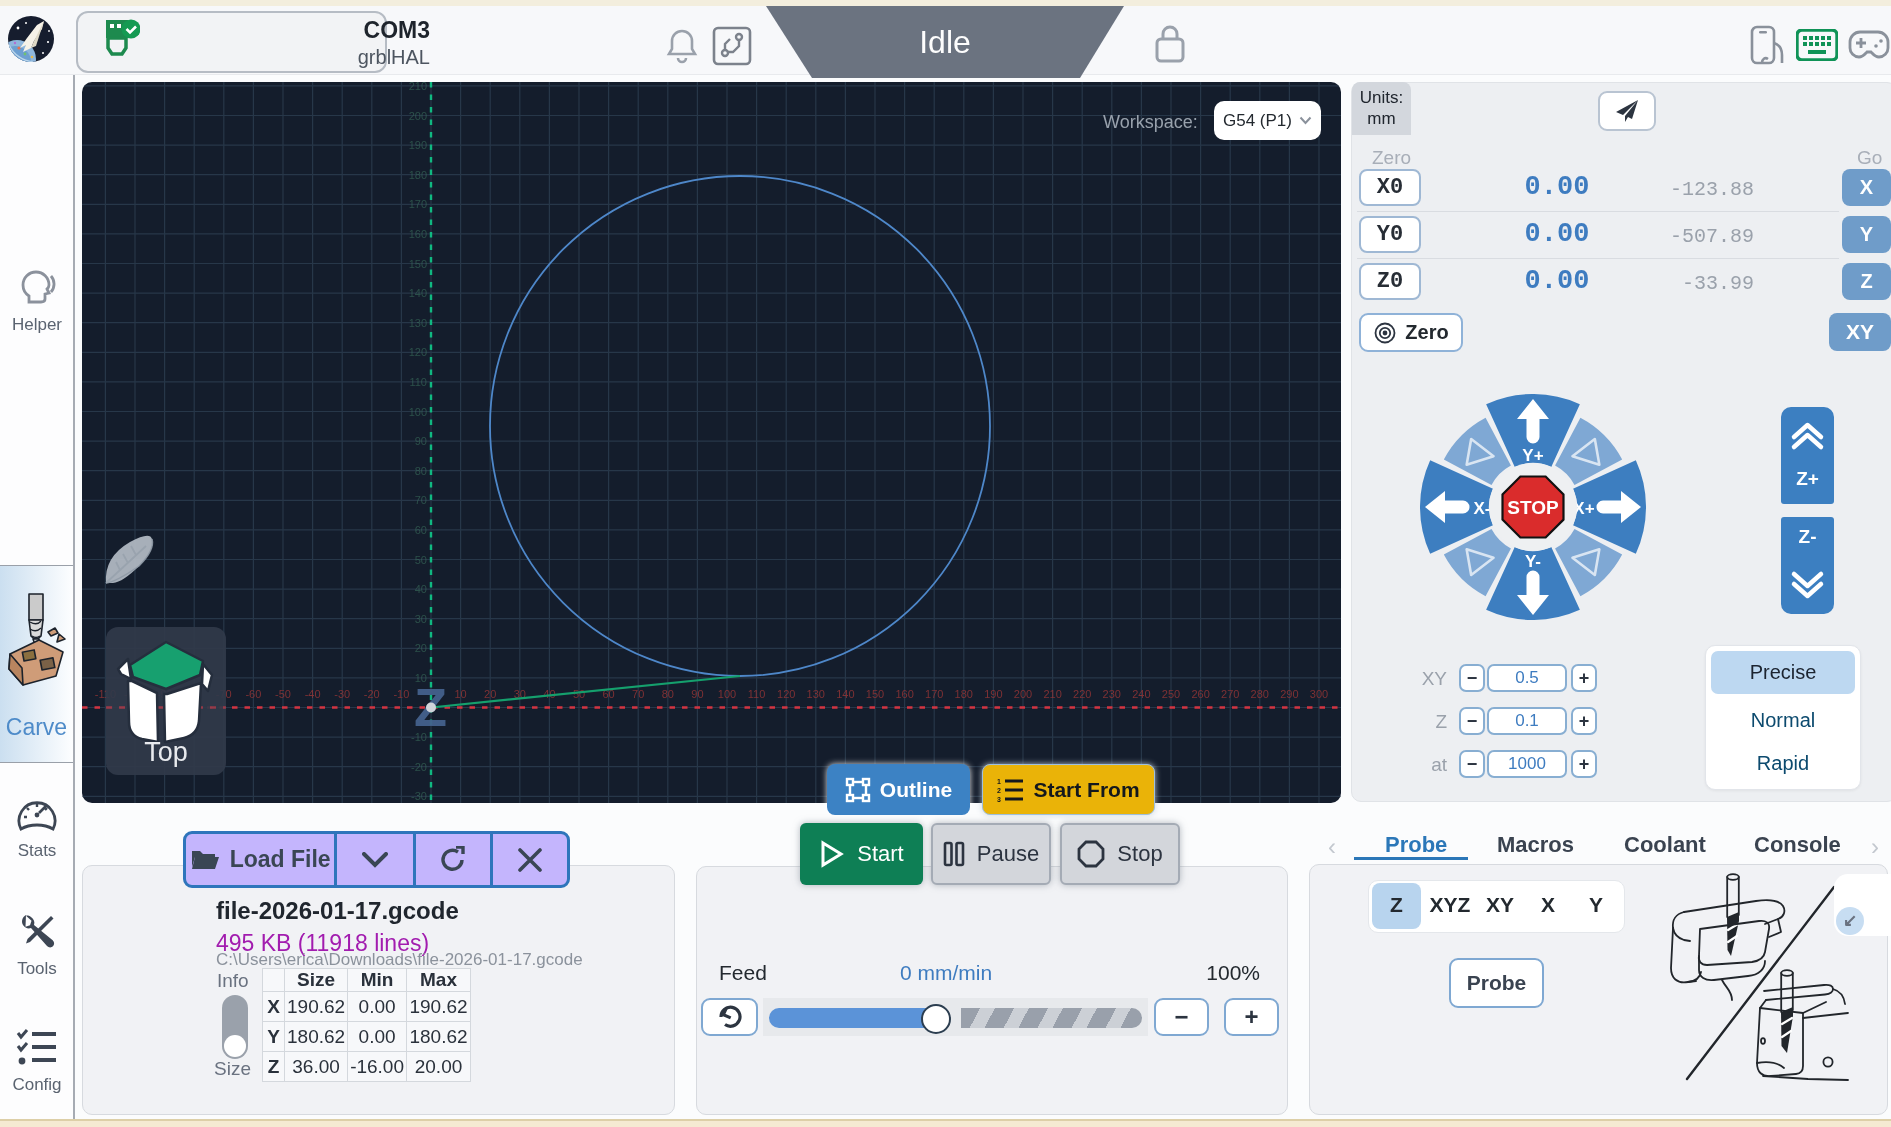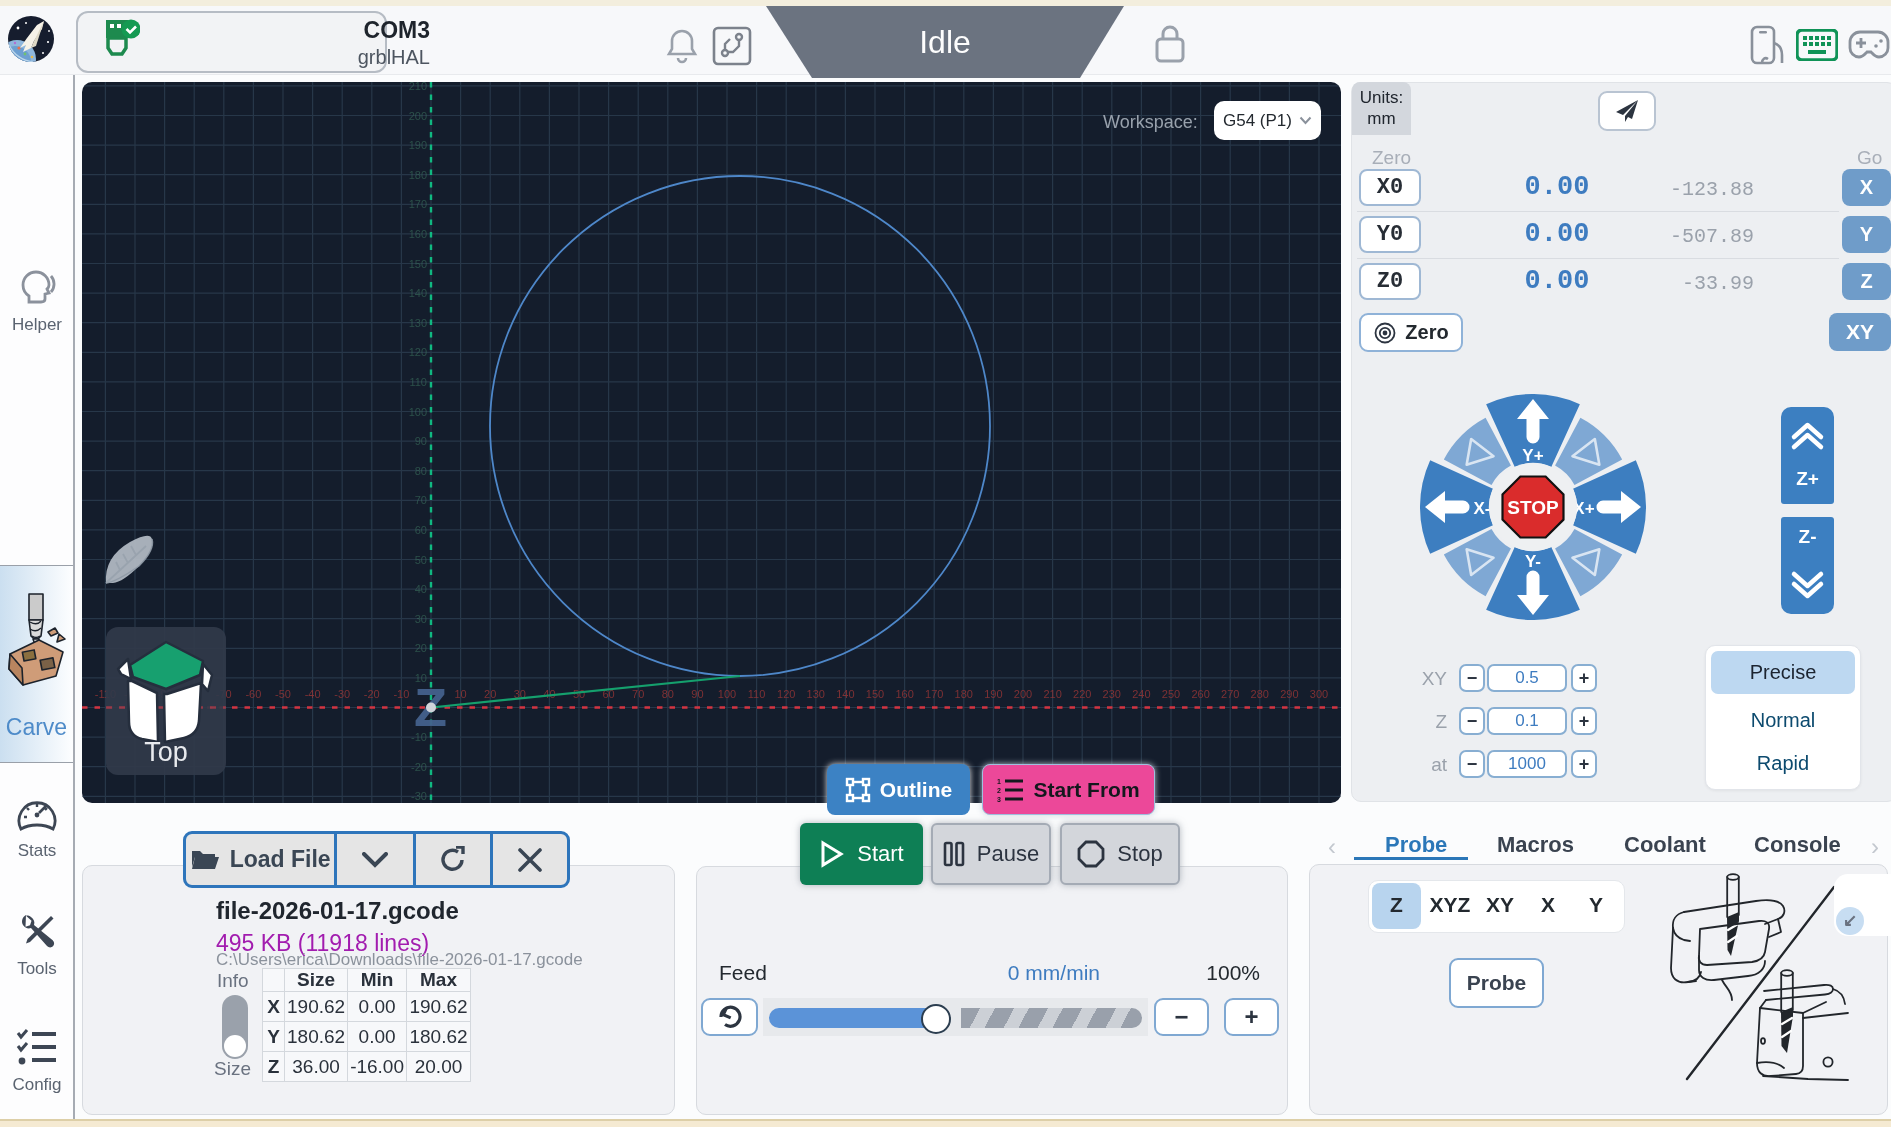--- a/index.html
+++ b/index.html
@@ -19,21 +19,21 @@
 .sbitem{width:74px;text-align:center;color:#5a6370;font-size:17px}
 #carveitem{left:0;top:565px;width:73px;height:198px;background:linear-gradient(90deg,#cbdff0,#fdfeff);border-top:1px solid #9aa0a9;border-bottom:1px solid #9aa0a9}
 
 #vis{left:82px;top:82px;width:1259px;height:721px;background:#141d2c;border-radius:10px;overflow:hidden}
 #wslabel{left:1103px;top:112px;width:110px;font-size:18px;color:#98a1ac}
 #wsdrop{left:1214px;top:101px;width:107px;height:39px;background:#fff;border-radius:10px;font-size:17px;color:#23292f;display:flex;align-items:center;justify-content:center;gap:5px}
 #topwidget{left:106px;top:627px;width:120px;height:148px;background:rgba(49,58,74,0.92);border-radius:12px}
 #toplabel{left:106px;top:737px;width:120px;text-align:center;color:#e8eaee;font-size:27px}
 
 #btnoutline{left:827px;top:764px;width:143px;height:51px;background:#3c82c4;border-radius:8px;box-shadow:0 0 6px rgba(255,255,255,.9);color:#fff;font-size:21px;font-weight:bold;display:flex;align-items:center;justify-content:center;gap:9px}
-#btnstartfrom{left:982px;top:764px;width:173px;height:51px;background:#ec4899;border:1px solid #9fc0de;border-radius:8px;box-shadow:0 0 6px rgba(200,210,220,.9);color:#14181d;font-size:21px;font-weight:600;display:flex;align-items:center;justify-content:center;gap:10px}
+#btnstartfrom{left:982px;top:764px;width:173px;height:51px;background:#eab308;border:1px solid #9fc0de;border-radius:8px;box-shadow:0 0 6px rgba(200,210,220,.9);color:#14181d;font-size:21px;font-weight:600;display:flex;align-items:center;justify-content:center;gap:10px}
 
 #rpanel{left:1351px;top:82px;width:546px;height:720px;background:#edeff2;border:1px solid #e0e3e7;border-radius:10px}
 #unitstab{left:1352px;top:82px;width:59px;height:53px;background:#d3d7dd;border-radius:8px 8px 0 0;text-align:center;font-size:17px;color:#20262e;padding-top:5px;line-height:21px}
 #planebtn{left:1598px;top:91px;width:58px;height:40px;background:#fff;border:2px solid #b9c4d2;border-radius:9px;display:flex;align-items:center;justify-content:center}
 #zerolbl{left:1372px;top:147px;font-size:19px;color:#a8aeb8}
 #golbl{left:1857px;top:147px;font-size:19px;color:#a8aeb8}
 .axisrow{left:1357px;width:482px;height:1px;background:#d9dce1}
 .zbtn{left:1359px;width:62px;height:37px;background:#fff;border:2px solid #9fb8d4;border-radius:8px;font-family:"Liberation Mono",monospace;font-weight:bold;font-size:22px;color:#272d35;text-align:center;line-height:33px}
 .droval{left:1467px;width:180px;text-align:center;font-family:"Liberation Mono",monospace;font-weight:bold;font-size:27px;color:#3e7cc0}
 .mcoord{left:1610px;width:144px;text-align:right;font-family:"Liberation Mono",monospace;font-size:20px;color:#9aa1ab}
@@ -44,39 +44,39 @@
 #jogsvg{left:1420px;top:394px;width:226px;height:226px}
 #zjog{left:1781px;top:407px;width:53px;height:207px}
 .jrow-lbl{width:40px;text-align:right;font-size:19px;color:#9aa1ab}
 .pmbtn{width:26px;height:28px;background:#fff;border:2px solid #88aed2;border-radius:7px;color:#2c3440;font-weight:bold;font-size:18px;text-align:center;line-height:24px}
 .jinput{width:80px;height:28px;background:#fff;border:2px solid #88aed2;border-radius:7px;color:#3e7cc0;font-size:17px;text-align:center;line-height:24px}
 #speedcard{left:1705px;top:645px;width:156px;height:145px;background:#fff;border:1px solid #e2e5ea;border-radius:10px;box-shadow:0 1px 3px rgba(0,0,0,.06)}
 #precise{left:1711px;top:651px;width:144px;height:43px;background:#bdd8f1;border-radius:7px;text-align:center;line-height:43px;font-size:20px;color:#1c2430}
 .speedopt{left:1711px;width:144px;text-align:center;font-size:20px;color:#0c4a6e}
 
 #filecard{left:82px;top:865px;width:593px;height:250px;background:#f1f2f5;border:1px solid #d7dadf;border-radius:10px}
-#loadbar{left:183px;top:831px;width:387px;height:57px;background:#e5e5e5;border:3px solid #2e75bb;border-radius:9px;display:flex}
+#loadbar{left:183px;top:831px;width:387px;height:57px;background:#c4b5fd;border:3px solid #2e75bb;border-radius:9px;display:flex}
 .lseg{border-right:3px solid #2e75bb;height:100%;display:flex;align-items:center;justify-content:center}
 #fname{left:216px;top:897px;font-size:24px;font-weight:bold;color:#20262e}
 #fsize{left:216px;top:930px;font-size:23px;color:#a21caf}
 #fpath{left:216px;top:950px;font-size:17px;color:#8b929c}
 #infolbl{left:217px;top:970px;font-size:19px;color:#6a7280}
 #toggle{left:222px;top:995px;width:26px;height:64px;background:#9aa1ab;border-radius:13px}
 #knob{left:224px;top:1035px;width:22px;height:22px;background:#fff;border-radius:50%}
 #sizelbl{left:214px;top:1058px;font-size:19px;color:#6a7280}
 table#ftab{position:absolute;left:262px;top:968px;border-collapse:collapse;font-size:19px;color:#2a313b;background:#f7f8fa}
 #ftab td,#ftab th{border:1px solid #d4d8dd;text-align:center;padding:0 2px}
 
 #feedcard{left:696px;top:866px;width:592px;height:249px;background:#f1f2f5;border:1px solid #d7dadf;border-radius:10px}
 .runbtn{top:823px;height:62px;border-radius:6px;display:flex;align-items:center;justify-content:center;gap:12px;font-size:22px;box-shadow:0 0 7px rgba(120,130,140,.55)}
 #startbtn{left:800px;width:123px;background:#0e7f55;color:#fff}
 #pausebtn{left:931px;width:120px;background:#d3d6db;border:2px solid #a4abb5;color:#2c3440}
 #stopbtn{left:1060px;width:120px;background:#d3d6db;border:2px solid #a4abb5;color:#2c3440}
 #feedlbl{left:719px;top:961px;font-size:21px;color:#23292f}
-#feedval{left:900px;top:961px;width:200px;text-align:right;font-size:21px;color:#3e7cc0}
+#feedval{left:900px;top:961px;width:200px;text-align:left;font-size:21px;color:#3e7cc0}
 #feedpct{left:1198px;top:961px;width:62px;text-align:right;font-size:21px;color:#23292f}
 #resetbtn{left:701px;top:998px;width:57px;height:38px;background:#fff;border:2px solid #7fa8d2;border-radius:9px;display:flex;align-items:center;justify-content:center}
 #track{left:763px;top:998px;width:385px;height:38px;background:#e7e9ec}
 #bluebar{left:769px;top:1008px;width:176px;height:20px;background:#5b93d8;border-radius:10px}
 #stripes{left:961px;top:1008px;width:181px;height:20px;border-radius:0 10px 10px 0;background:repeating-linear-gradient(118deg,#99a0ab 0 17px,#ccd0d6 17px 30px)}
 #sknob{left:921px;top:1004px;width:30px;height:30px;background:#fff;border:2.5px solid #2c3e50;border-radius:50%}
 #minusbtn{left:1154px;top:998px;width:55px;height:38px;background:#fff;border:2px solid #7fa8d2;border-radius:9px;text-align:center;line-height:34px;font-size:24px;font-weight:bold;color:#2c3440}
 #plusbtn{left:1224px;top:998px;width:55px;height:38px;background:#fff;border:2px solid #7fa8d2;border-radius:9px;text-align:center;line-height:34px;font-size:24px;font-weight:bold;color:#2c3440}
 
 #brpanel{left:1309px;top:864px;width:579px;height:251px;background:#f1f2f5;border:1px solid #d7dadf;border-radius:10px}

